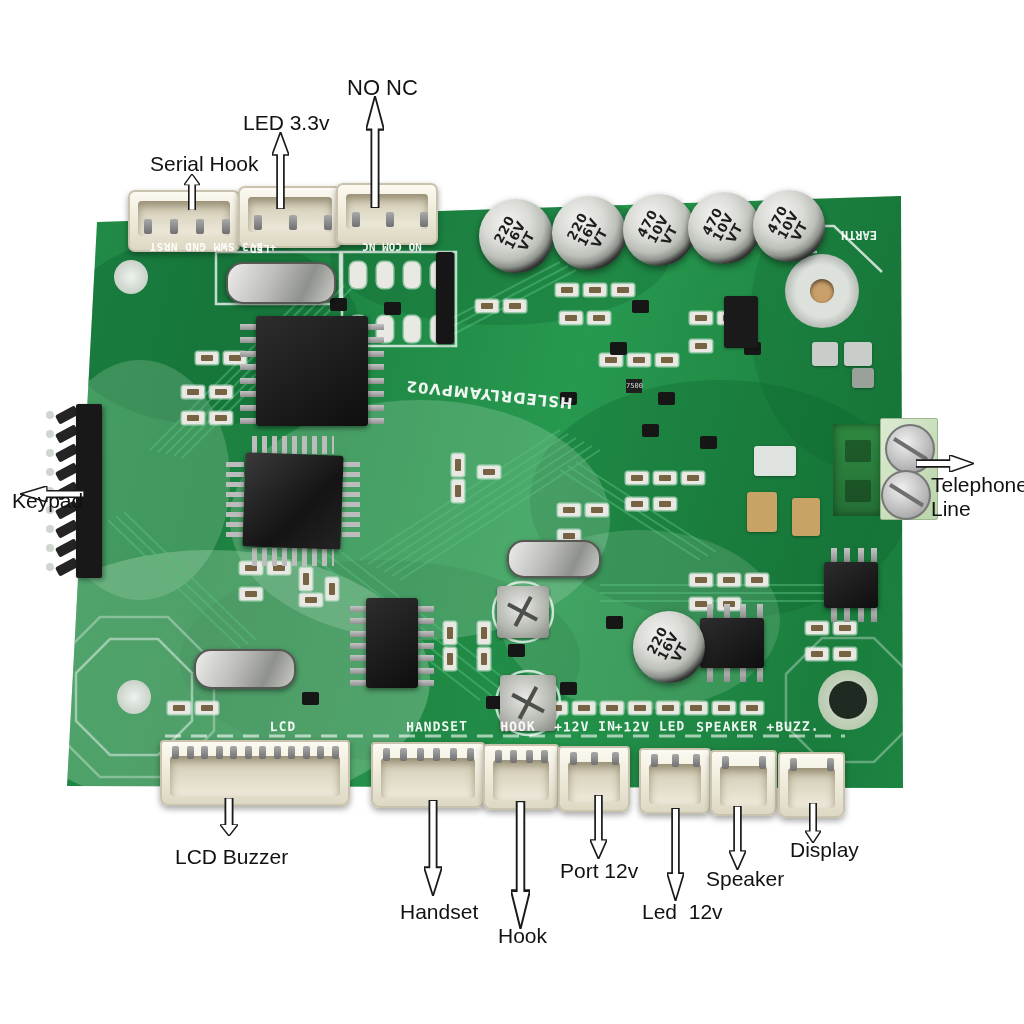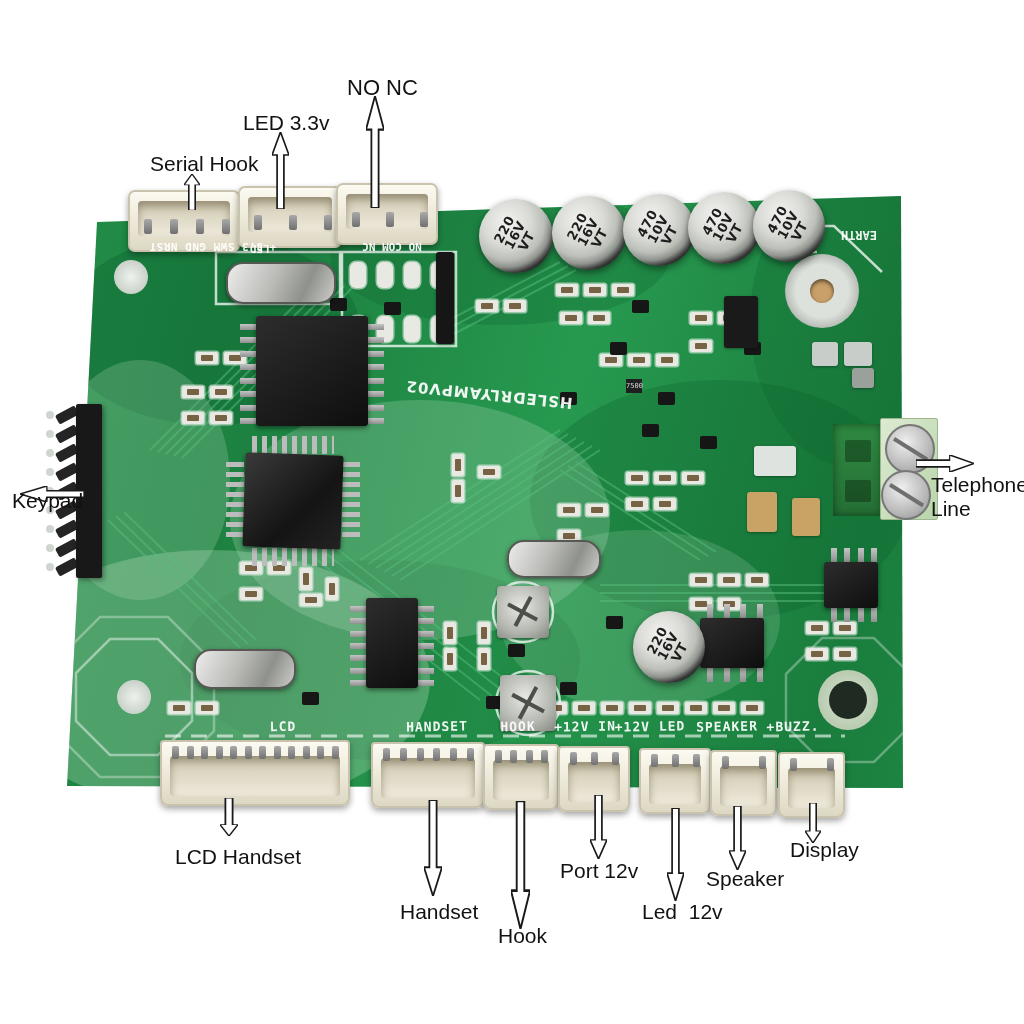--- a/index.html
+++ b/index.html
@@ -561,21 +561,21 @@
       <div class="sot" style="left: 508px; top: 644px;"></div>
       <div class="sot" style="left: 560px; top: 682px;"></div>
       <div class="sot" style="left: 632px; top: 300px;"></div>
     </div>
 
   <div class="ann" id="ann-serial">Serial Hook</div>
   <div class="ann" id="ann-led33">LED 3.3v</div>
   <div class="ann" id="ann-nonc">NO NC</div>
   <div class="ann" id="ann-keypad">Keypad</div>
   <div class="ann" id="ann-phone">Telephone Line</div>
-  <div class="ann" id="ann-lcd">LCD Handset</div>
+  <div class="ann" id="ann-lcd">LCD Buzzer</div>
   <div class="ann" id="ann-handset">Handset</div>
   <div class="ann" id="ann-hook">Hook</div>
   <div class="ann" id="ann-input12">Port 12v</div>
   <div class="ann" id="ann-led12">Led  12v</div>
   <div class="ann" id="ann-speaker">Speaker</div>
   <div class="ann" id="ann-buzzer">Display</div>
 
 <div class="arrow" style="left: 184px; top: 174px; width: 16px; height: 36px;">
       <svg viewBox="0 0 20 100" preserveAspectRatio="none">
         <polygon points="10,0 0,30 6,30 6,100 14,100 14,30 20,30"></polygon>

